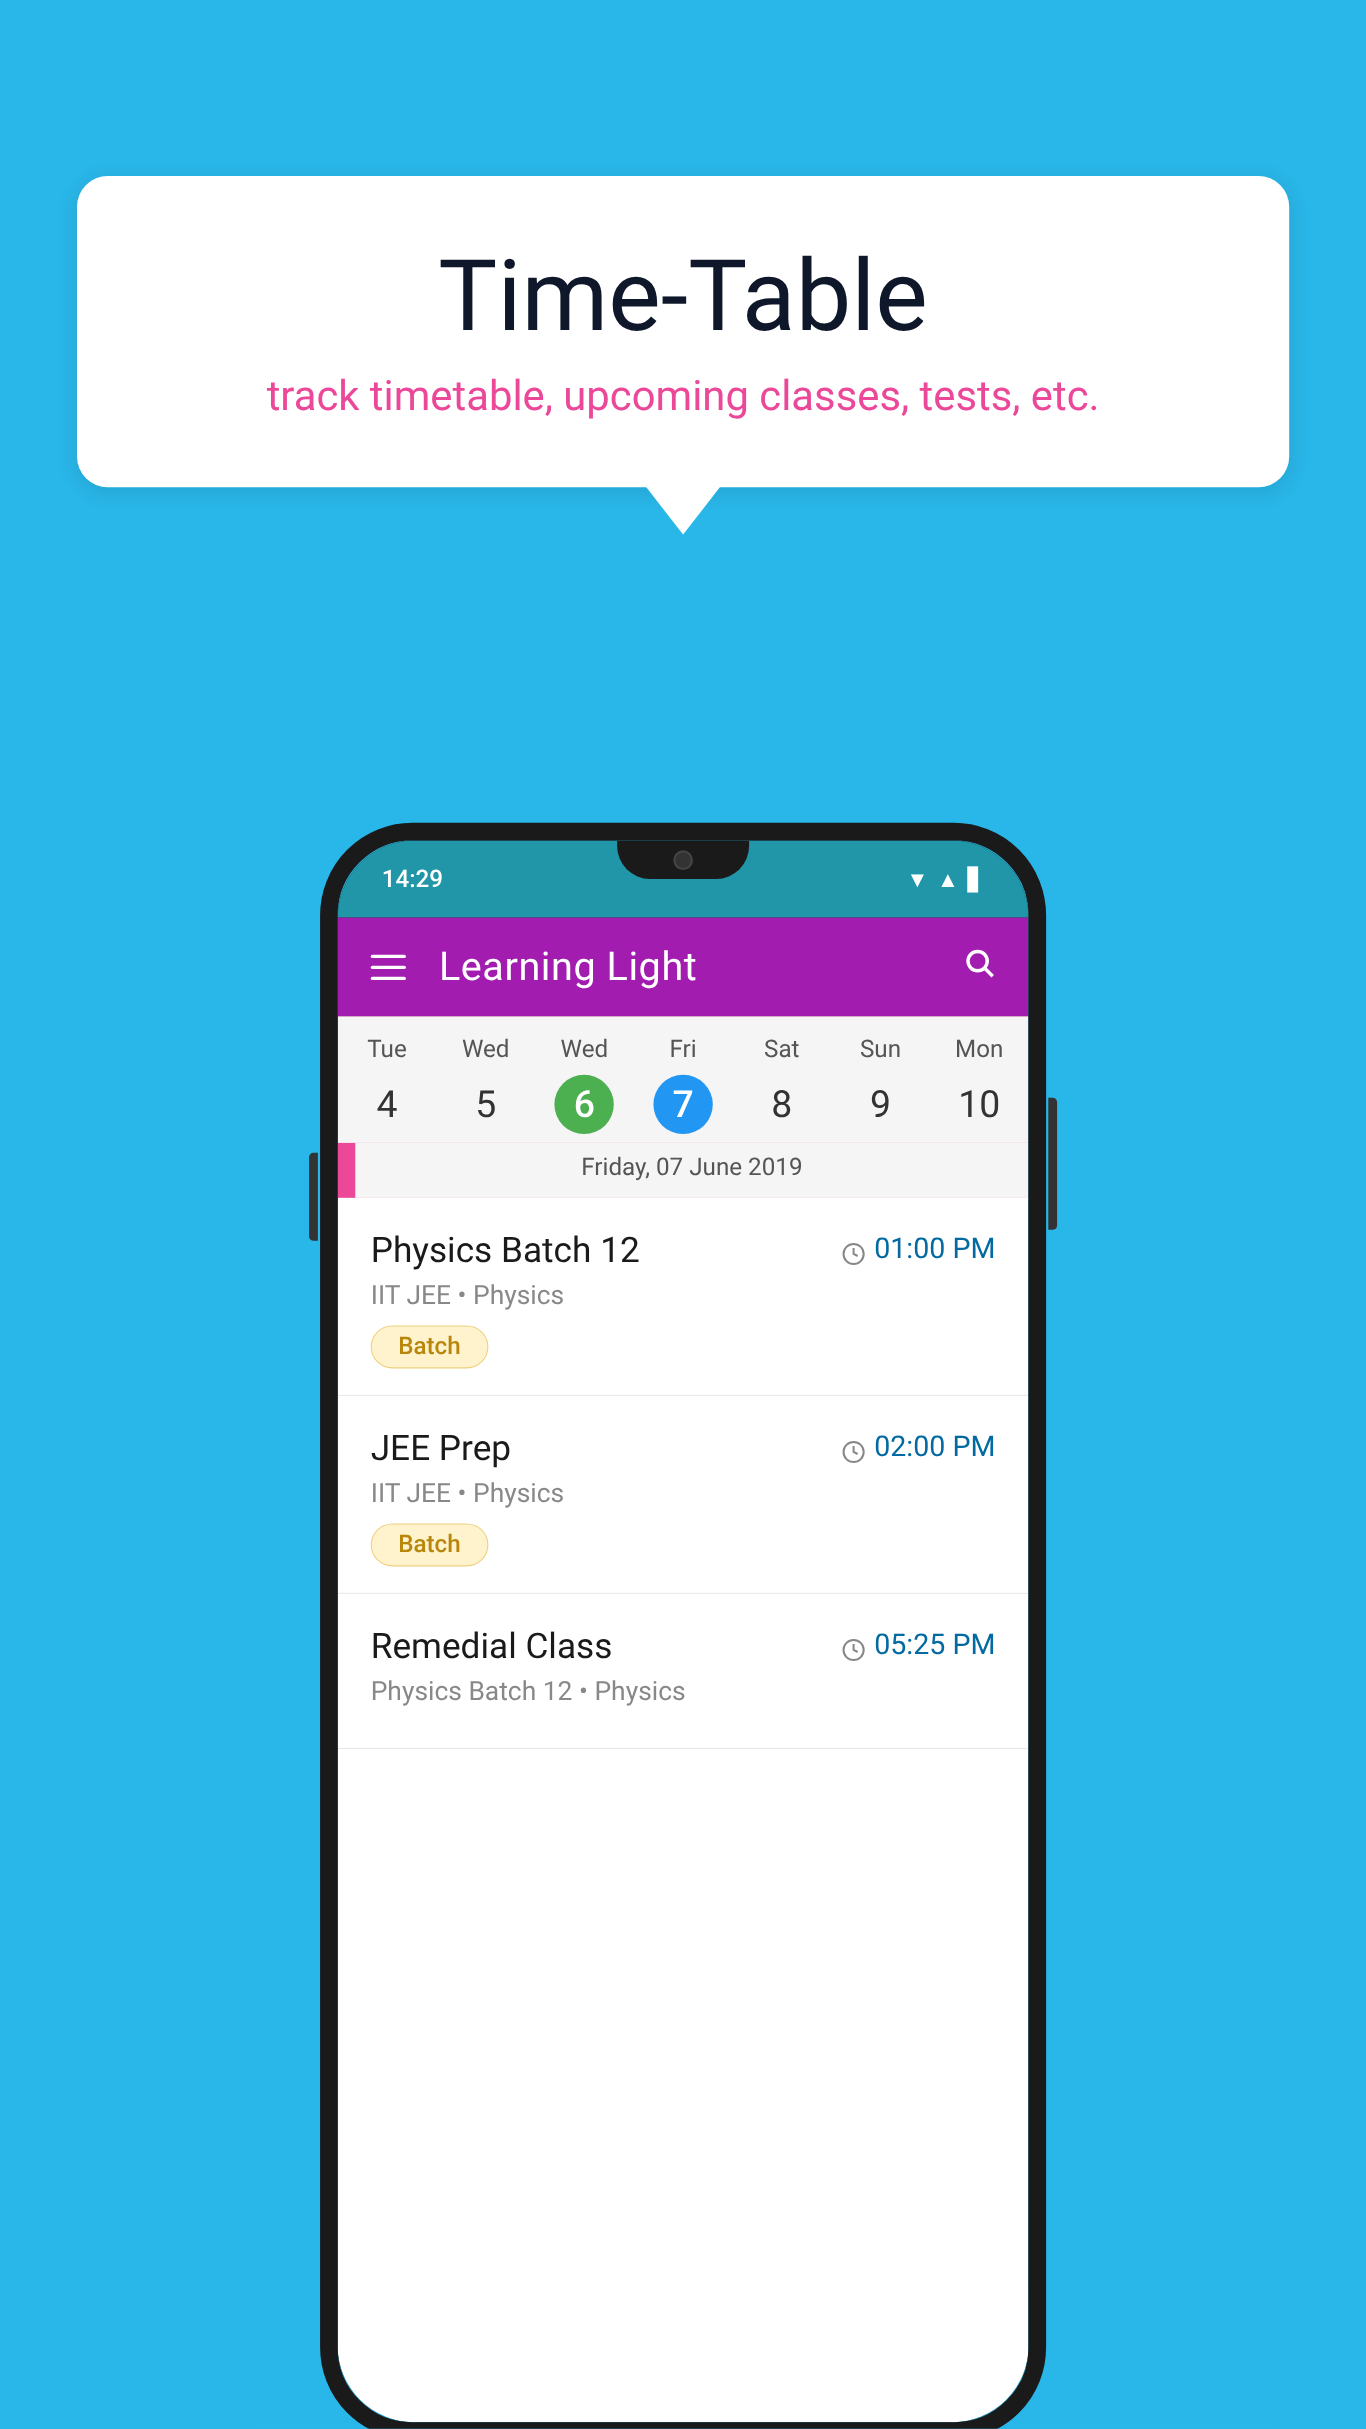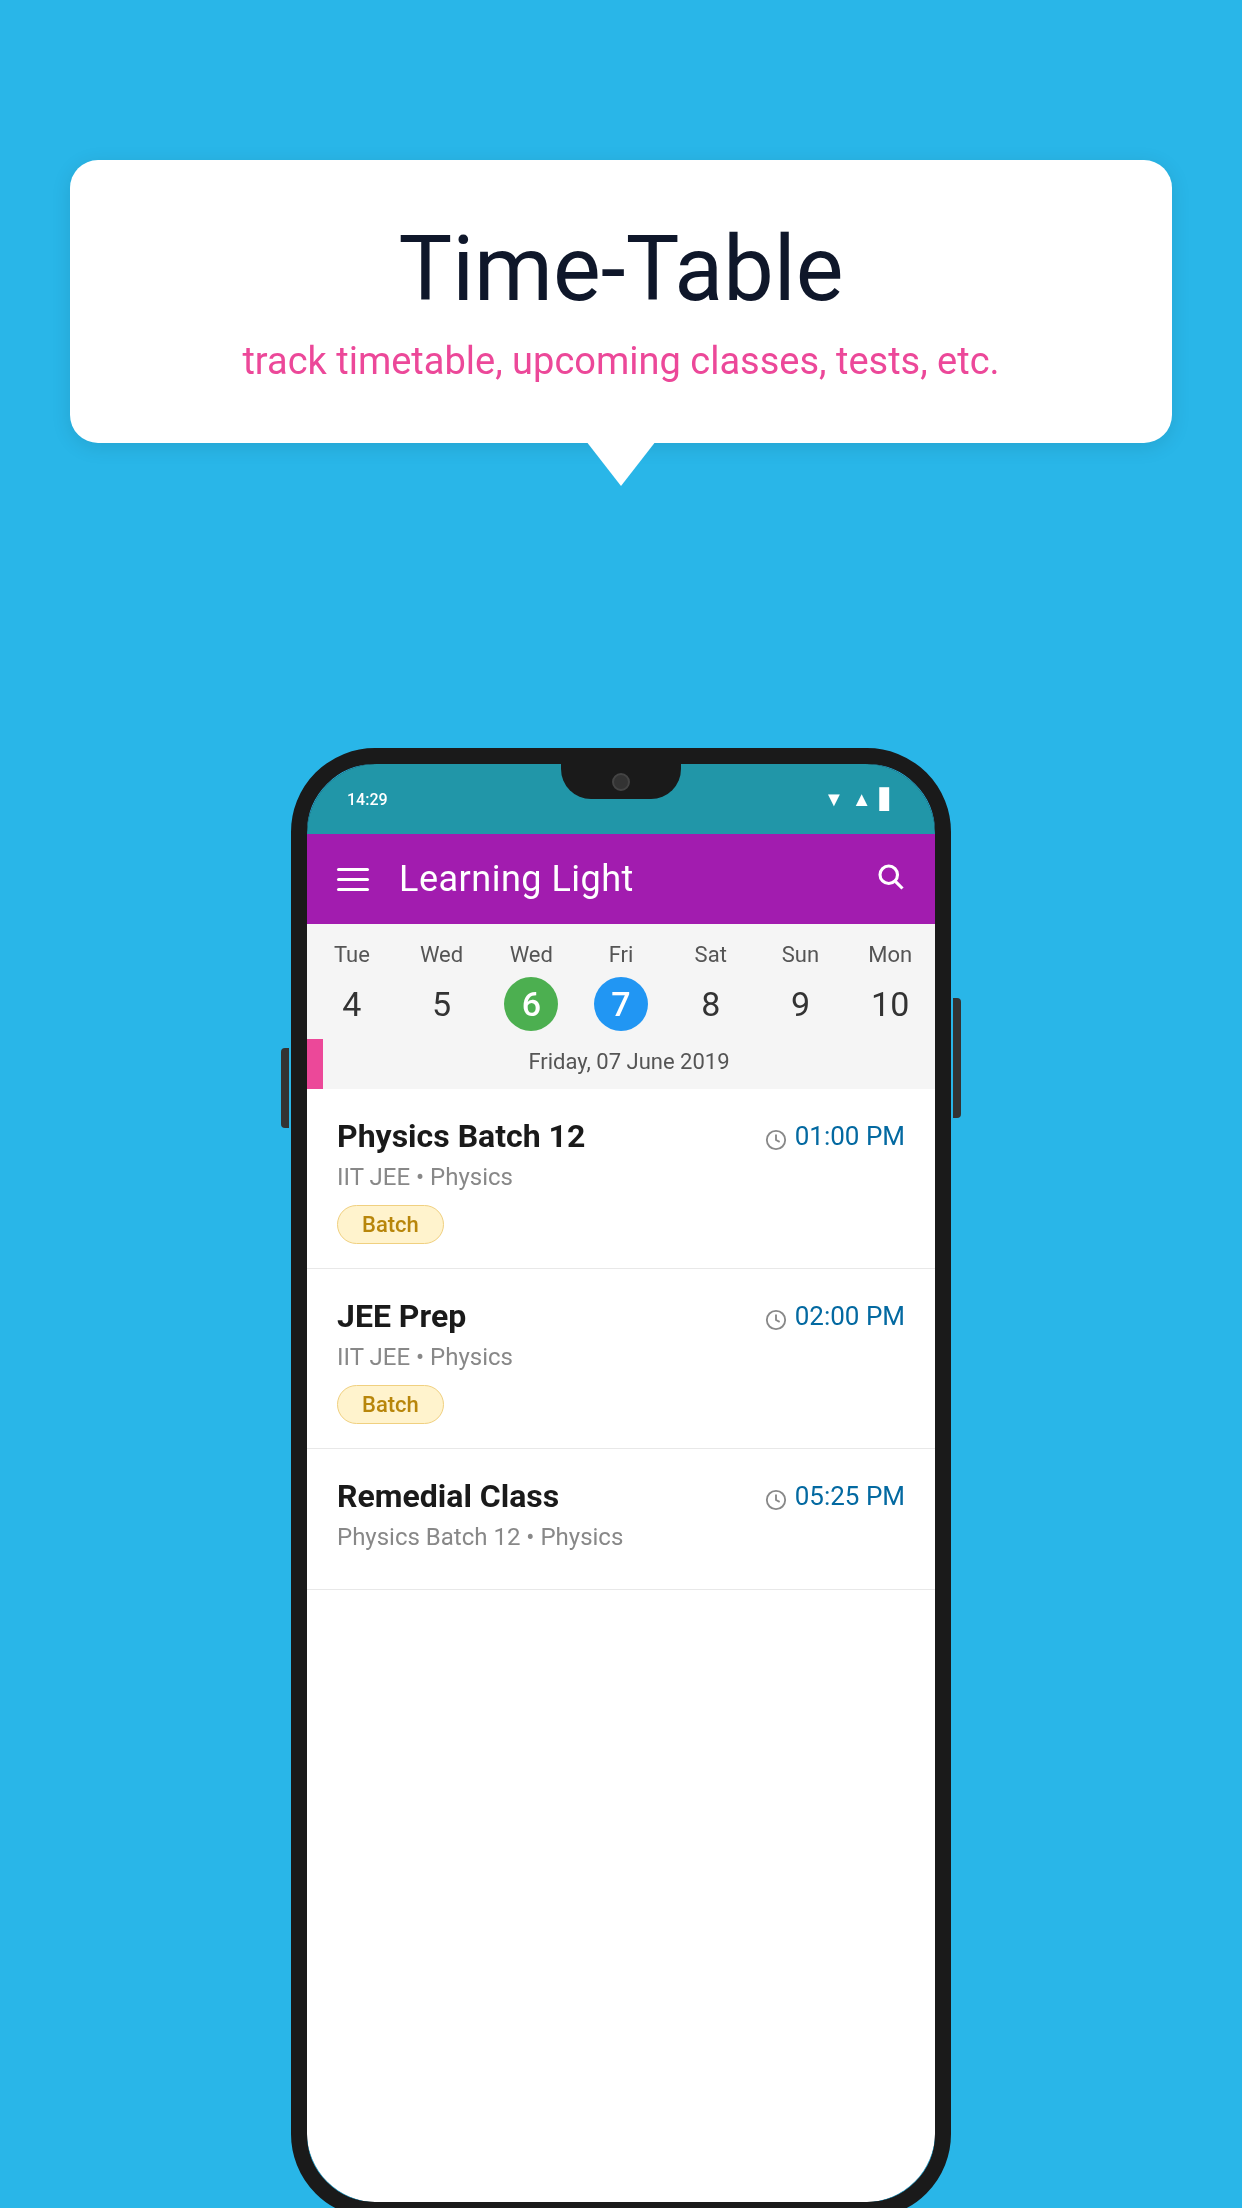--- a/index.html
+++ b/index.html
@@ -86,21 +86,21 @@
     .phone-camera {
       width: 18px;
       height: 18px;
       background: #333;
       border-radius: 50%;
       border: 2px solid #444;
     }
 
     .status-time {
       color: white;
-      font-size: 16px;
+      font-size: 22px;
       font-weight: 500;
     }
 
     .status-icons {
       display: flex;
       align-items: center;
       gap: 8px;
     }
 
     .wifi-icon, .signal-icon, .battery-icon {
@@ -228,21 +228,21 @@
 
     .schedule-item-header {
       display: flex;
       justify-content: space-between;
       align-items: center;
       margin-bottom: 8px;
     }
 
     .schedule-item-title {
       font-size: 32px;
-      font-weight: 700;
+      font-weight: 400;
       color: #1a1a1a;
     }
 
     .schedule-item-time {
       display: flex;
       align-items: flex-end;
       gap: 8px;
       font-size: 26px;
       color: #0369a1;
     }

